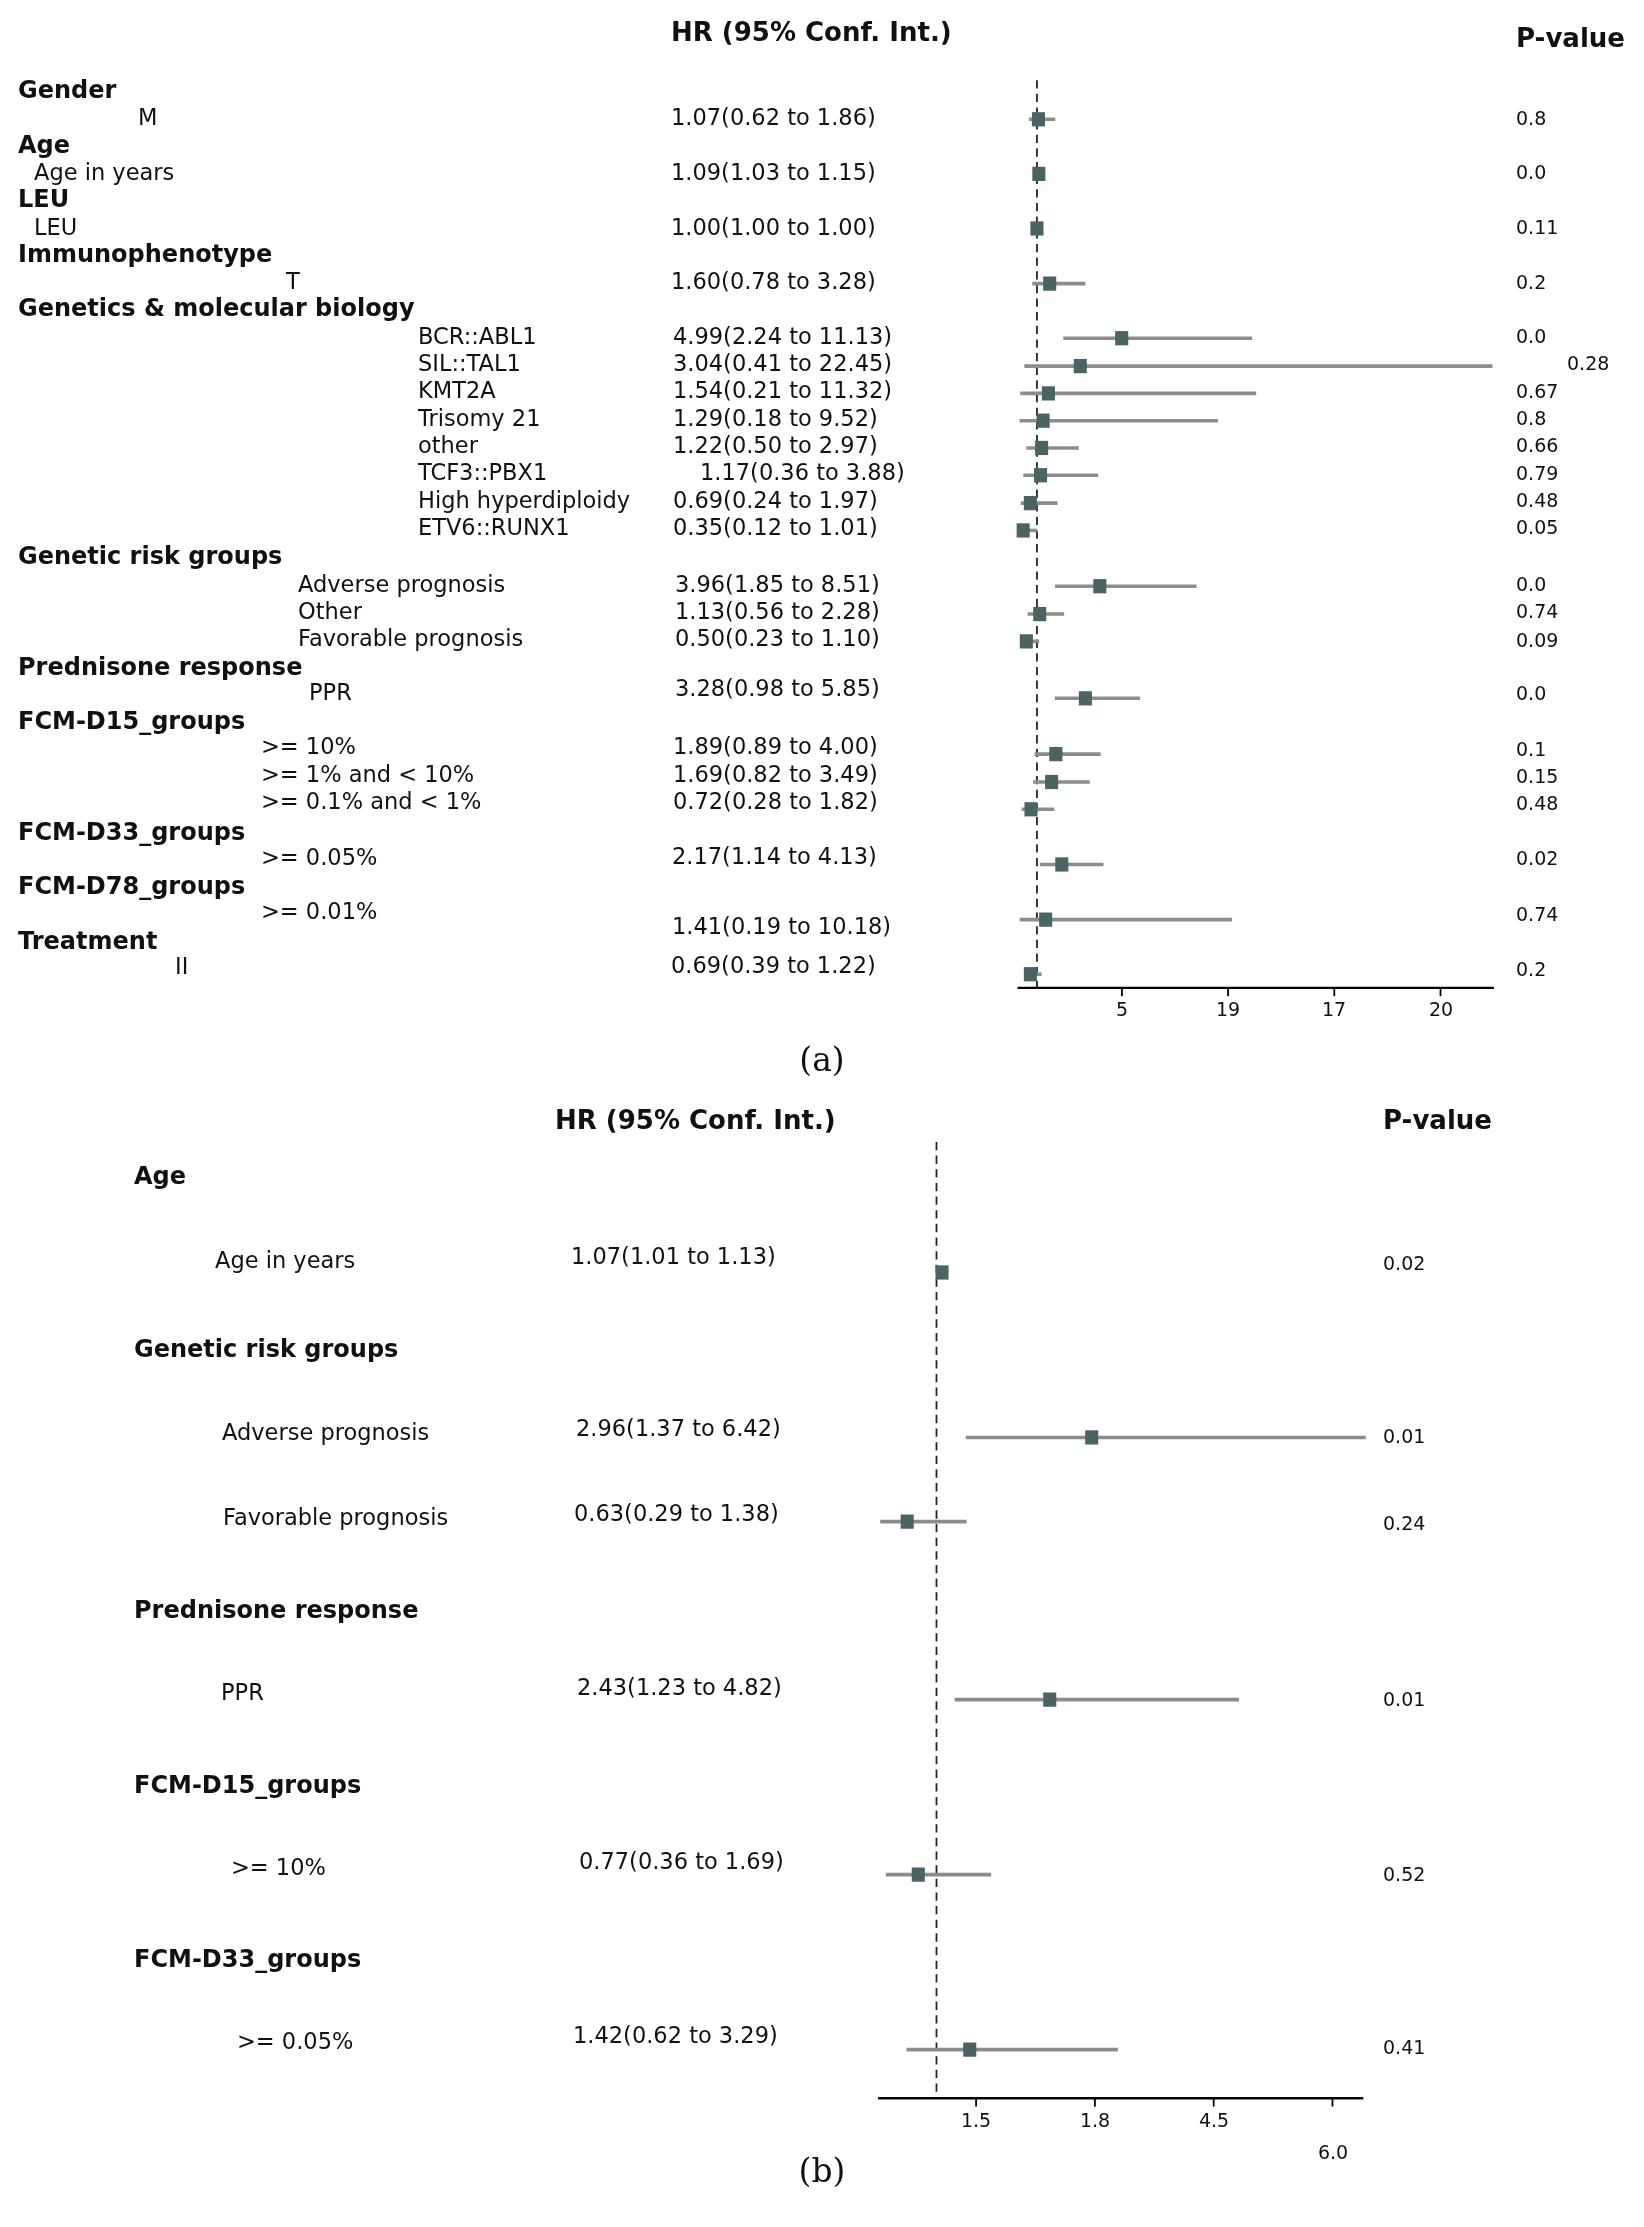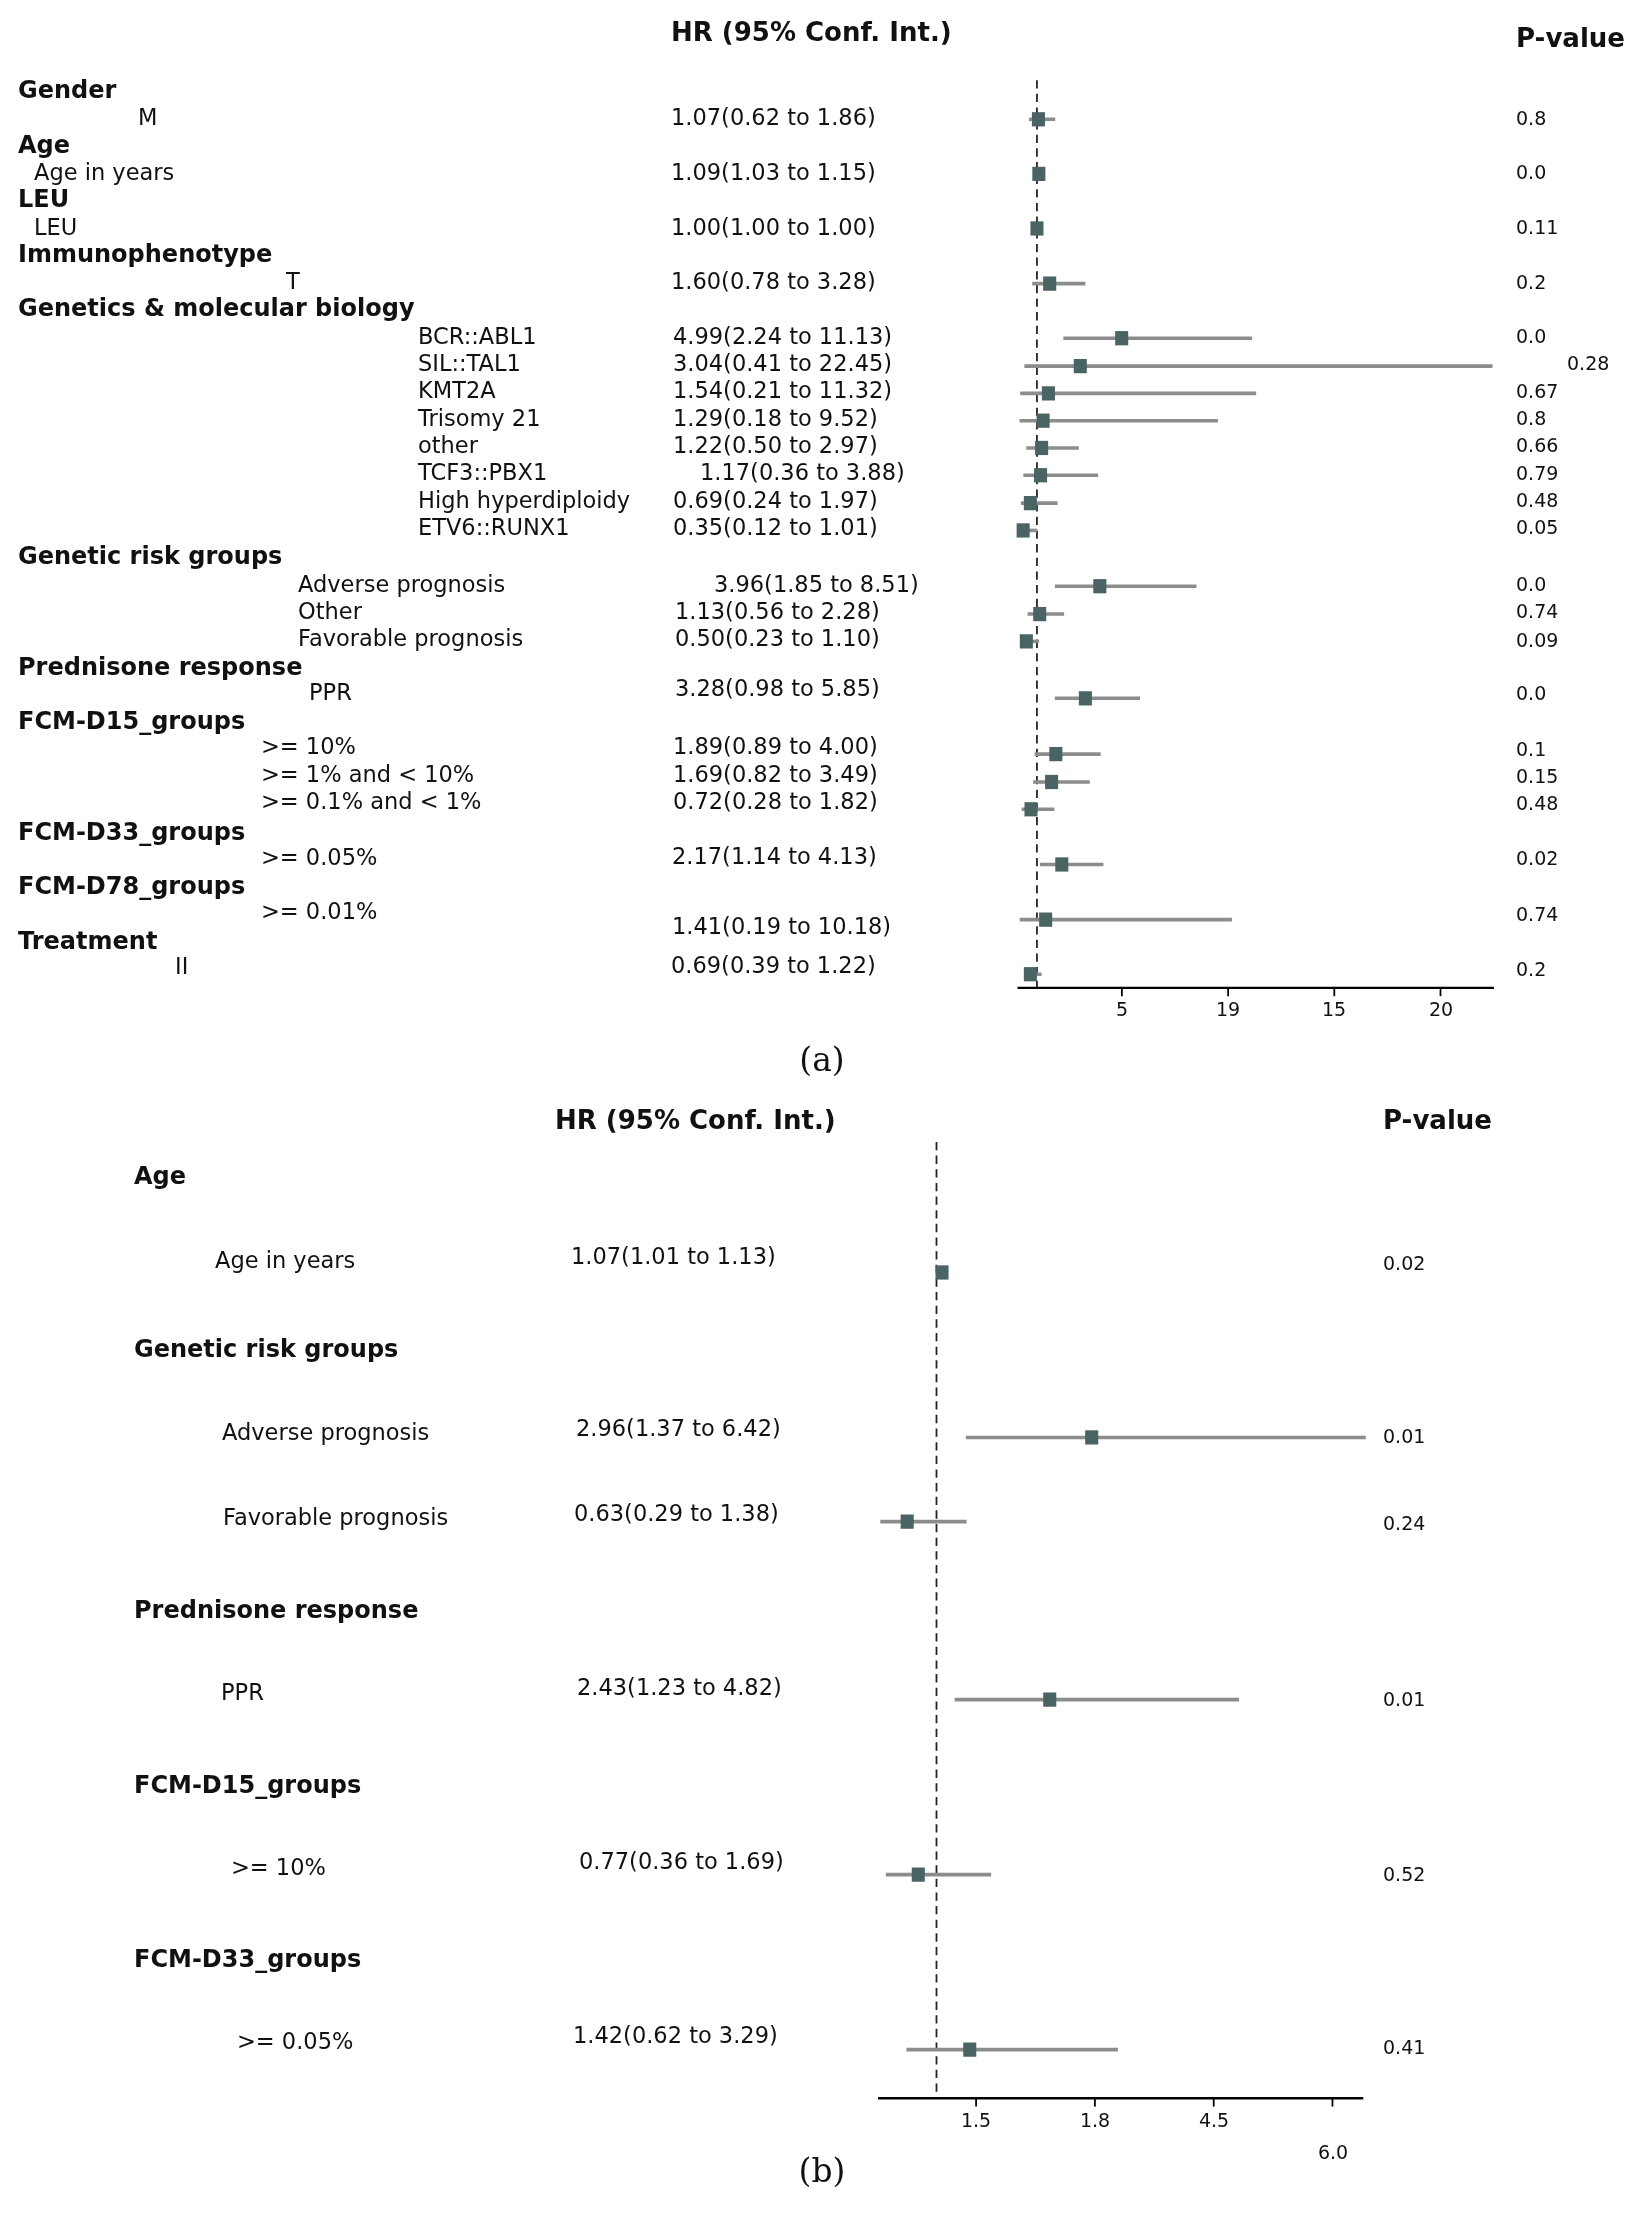--- a/index.html
+++ b/index.html
@@ -62,21 +62,21 @@
   <div class="abs hr" style="left:671px; top:214px;">1.00(1.00 to  1.00)</div>
   <div class="abs hr" style="left:671px; top:268px;">1.60(0.78 to  3.28)</div>
   <div class="abs hr" style="left:673px; top:323px;">4.99(2.24 to 11.13)</div>
   <div class="abs hr" style="left:673px; top:350px;">3.04(0.41 to 22.45)</div>
   <div class="abs hr" style="left:673px; top:377px;">1.54(0.21 to 11.32)</div>
   <div class="abs hr" style="left:673px; top:405px;">1.29(0.18 to  9.52)</div>
   <div class="abs hr" style="left:673px; top:432px;">1.22(0.50 to  2.97)</div>
   <div class="abs hr" style="left:673px; top:459px;margin-left:27px;">1.17(0.36 to  3.88)</div>
   <div class="abs hr" style="left:673px; top:487px;">0.69(0.24 to  1.97)</div>
   <div class="abs hr" style="left:673px; top:514px;">0.35(0.12 to  1.01)</div>
-  <div class="abs hr" style="left:714px; top:571px;">3.96(1.85 to  8.51)</div>
+  <div class="abs hr" style="left:675px; top:571px;">3.96(1.85 to  8.51)</div>
   <div class="abs hr" style="left:675px; top:598px;">1.13(0.56 to  2.28)</div>
   <div class="abs hr" style="left:675px; top:625px;">0.50(0.23 to  1.10)</div>
   <div class="abs hr" style="left:675px; top:675px;">3.28(0.98 to  5.85)</div>
   <div class="abs hr" style="left:673px; top:733px;">1.89(0.89 to  4.00)</div>
   <div class="abs hr" style="left:673px; top:761px;">1.69(0.82 to  3.49)</div>
   <div class="abs hr" style="left:673px; top:788px;">0.72(0.28 to  1.82)</div>
   <div class="abs hr" style="left:672px; top:843px;">2.17(1.14 to  4.13)</div>
   <div class="abs hr" style="left:672px; top:897px;margin-top:16px;">1.41(0.19 to 10.18)</div>
   <div class="abs hr" style="left:671px; top:952px;">0.69(0.39 to  1.22)</div>
 
@@ -195,21 +195,21 @@
       </g>
       <line x1="1715" x2="2518" y1="1665" y2="1665" stroke="#000000" stroke-width="4"></line>
       <line x1="1891" x2="1891" y1="1665" y2="1679" stroke="#000000" stroke-width="3"></line>
       <line x1="2070" x2="2070" y1="1665" y2="1679" stroke="#000000" stroke-width="3"></line>
       <line x1="2249" x2="2249" y1="1665" y2="1679" stroke="#000000" stroke-width="3"></line>
       <line x1="2428" x2="2428" y1="1665" y2="1679" stroke="#000000" stroke-width="3"></line>
     </svg>
 
   <div class="abs tick-label" style="left:1122px; top:998px;">5</div>
   <div class="abs tick-label" style="left:1228px; top:998px;">19</div>
-  <div class="abs tick-label" style="left:1334px; top:998px;">15</div>
+  <div class="abs tick-label" style="left:1334px; top:998px;">17</div>
   <div class="abs tick-label" style="left:1441px; top:998px;">20</div>
 
   <div class="abs caption" style="left:822px; top:1040px;">(a)</div>
 </div>
 
 <div>
   <div class="abs hdr" style="left:555px; top:1105px;">HR (95% Conf. Int.)</div>
   <div class="abs hdr" style="left:1383px; top:1105px;">P-value</div>
 
   <div class="abs grp" style="left:134px; top:1162px;">Age</div>

